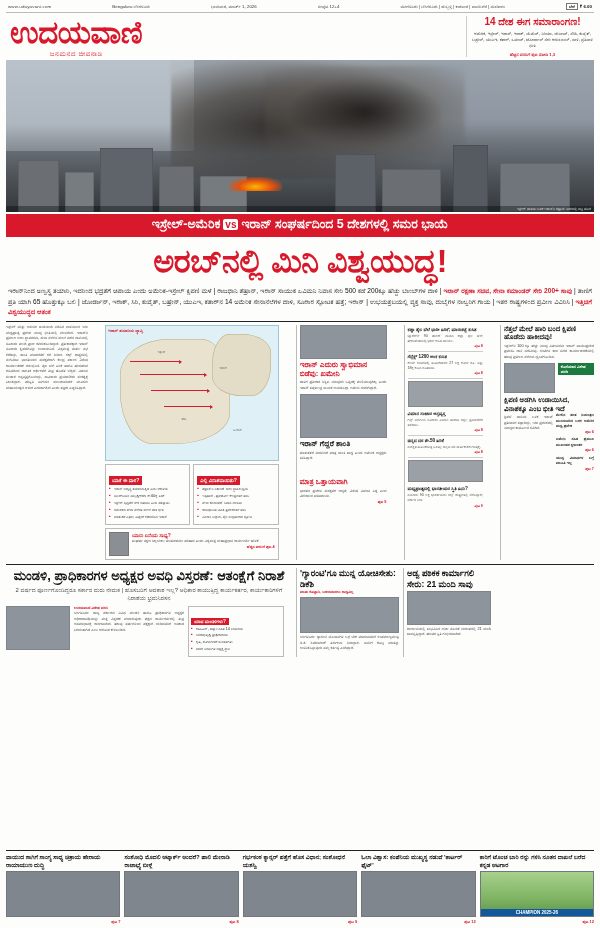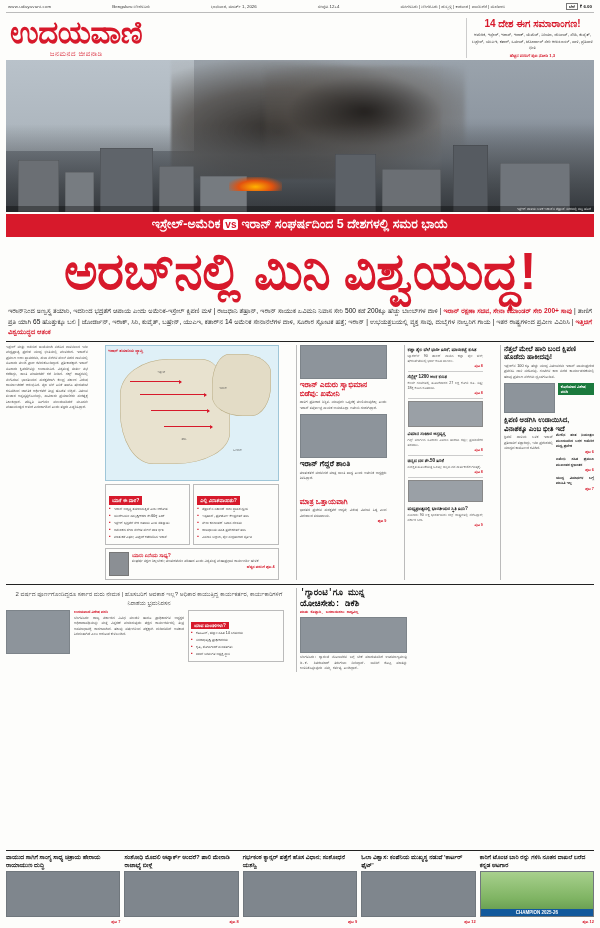--- a/index.html
+++ b/index.html
@@ -35,21 +35,21 @@
     display: inline-block;
     border: 0.5px solid #777;
     padding: 0 2px;
     margin-right: 2px;
     font-size: 4px;
   }
 
   
   .masthead {
     display: flex;
-    align-items: flex-end;
+    align-items: center;
     justify-content: space-between;
     padding: 2px 0 0 0;
   }
   .logo-wrap { padding-left: 4px; padding-top: 2px; }
   .logo {
     font-family: "Liberation Sans", sans-serif;
     font-size: 31px;
     font-weight: bold;
     color: #d7192b;
     letter-spacing: -0.5px;
@@ -147,21 +147,21 @@
     display:inline-block;
     background:#fff; color:#d7192b;
     border-radius: 2px; padding: 0 2px; margin: 0 3px;
     font-size: 10px;
   }
 
   
   .mainhead {
     text-align: center;
     color: #d7192b;
-    font-size: 51px;
+    font-size: 32px;
     font-weight: bold;
     line-height: 1.05;
     padding: 8px 0 6px 0;
     letter-spacing: -0.5px;
   }
 
   
   .lead {
     font-size: 6.6px;
     line-height: 1.55;
@@ -255,21 +255,21 @@
     display:inline-block; background:#1b7a3d; color:#fff; font-size:4px;
     padding:1px 3px; font-weight:bold;
   }
 
   
   .band {
     margin-top:4px; border-top:1.5px solid #222; padding-top:3px;
     display:flex; gap:4px;
   }
   .b1 { width:286px; }
-  .b2 { width:111px;font-family:Liberation Mono, monospace; }
+  .b2 { width:103px; }
   .b3 { width:88px; }
   .b4 { width:84px; }
 
   .bighead { font-size:13px; font-weight:bold; color:#111; line-height:1.18; text-align:center; }
   .subhead { font-size:6px; color:#444; text-align:center; margin-top:2px; line-height:1.4;}
   .medhead { font-size:8.5px; font-weight:bold; color:#111; line-height:1.2; }
 
   .photo { background:#8d949b; border:0.5px solid #7d848a; }
 
   
@@ -452,20 +452,21 @@
           <div class="sm2" style="font-weight:bold;margin-top:2px">ಯುದ್ಧ ವಿಮಾನಗಳ ಬಗ್ಗೆ ಮಾಹಿತಿ ಇಲ್ಲ</div>
           <div class="sm2" style="color:#d7192b;text-align:right;font-weight:bold">ಪುಟ 7</div>
         </div>
       </div>
     </div>
   </div>
 
   <div class="band">
 
     <div class="b1">
+      <div class="bighead">ಮಂಡಳಿ, ಪ್ರಾಧಿಕಾರಗಳ ಅಧ್ಯಕ್ಷರ ಅವಧಿ ವಿಸ್ತರಣೆ: ಆತಂಕ್ಷೆಗೆ ನಿರಾಶೆ</div>
       <div class="subhead">2 ವರ್ಷದ ಪೂರ್ಣಗೊಂಡಿದ್ದರೂ ಸರ್ಕಾರ ಮರು ನೇಮಕ | ಹೊಸಬರಿಗೆ ಅವಕಾಶ ಇಲ್ಲ? ಅಧಿಕಾರ ಕಾಯುತ್ತಿದ್ದ ಕಾರ್ಯಕರ್ತರ, ಕಾರ್ಯಕಾರಿಗಳಿಗೆ ನಿರಾಶೆಯ ಭ್ರಮನಿರಸನ</div>
       <div style="display:flex;gap:4px;margin-top:3px">
         <div style="width:64px">
           <div class="photo" style="height:44px"></div>
         </div>
         <div style="width:110px">
           <div class="sm2" style="color:#d7192b;font-weight:bold">ಉದಯವಾಣಿ ವಿಶೇಷ ವರದಿ</div>
           <div class="sm2">ಬೆಂಗಳೂರು: ರಾಜ್ಯ ಸರ್ಕಾರದ ವಿವಿಧ ಮಂಡಳಿ ಹಾಗೂ ಪ್ರಾಧಿಕಾರಗಳ ಅಧ್ಯಕ್ಷರ ಅಧಿಕಾರಾವಧಿಯನ್ನು ಮತ್ತೆ ವಿಸ್ತರಣೆ ಮಾಡಿರುವುದು ಪಕ್ಷದ ಕಾರ್ಯಕರ್ತರಲ್ಲಿ ತೀವ್ರ ಅಸಮಾಧಾನಕ್ಕೆ ಕಾರಣವಾಗಿದೆ. ಹಲವು ವರ್ಷಗಳಿಂದ ಪಕ್ಷಕ್ಕಾಗಿ ದುಡಿದವರಿಗೆ ಅವಕಾಶ ಸಿಗದಂತಾಗಿದೆ ಎಂಬ ಆರೋಪ ಕೇಳಿಬಂದಿದೆ.</div>
         </div>
         <div style="width:96px;border:0.5px solid #bbb;padding:2px">
@@ -478,20 +479,25 @@
       </div>
     </div>
 
     <div class="b2 vrule" style="padding-left:3px">
       <div class="medhead">'ಗ್ಯಾರಂಟಿ'ಗೂ ಮುನ್ನ ಯೋಚಿಸೇತು: ಡಿಕೆಶಿ</div>
       <div class="sm2" style="color:#d7192b;font-weight:bold;margin-top:1px">ಮಾತು ಕೊಟ್ಟಾದಿ, ಬದಲಾಯಿಸಲು ಸಾಧ್ಯವಿಲ್ಲ</div>
       <div class="photo" style="height:36px;margin-top:2px"></div>
       <div class="sm2" style="margin-top:2px">ಬೆಂಗಳೂರು: ಗ್ಯಾರಂಟಿ ಯೋಜನೆಗಳ ಬಗ್ಗೆ ಟೀಕೆ ಮಾಡುವವರಿಗೆ ಉಪಮುಖ್ಯಮಂತ್ರಿ ಡಿ.ಕೆ. ಶಿವಕುಮಾರ್ ತಿರುಗೇಟು ನೀಡಿದ್ದಾರೆ. ಜನರಿಗೆ ಕೊಟ್ಟ ಮಾತನ್ನು ಉಳಿಸಿಕೊಳ್ಳುವುದು ನಮ್ಮ ಕರ್ತವ್ಯ ಎಂದಿದ್ದಾರೆ.</div>
     </div>
 
+    <div class="b3 vrule" style="padding-left:3px">
+      <div class="medhead">ಅಡ್ವ ಪಠಿಕಕ ಕಾರ್ಮಾಗಲಿ ಸೇರು: 21 ಮಂದಿ ಸಾವು</div>
+      <div class="photo" style="height:34px;margin-top:2px"></div>
+      <div class="sm2" style="margin-top:2px">ಕಾರ್ಖಾನೆಯಲ್ಲಿ ಸಂಭವಿಸಿದ ಅನಿಲ ಸೋರಿಕೆ ದುರಂತದಲ್ಲಿ 21 ಮಂದಿ ಸಾವನ್ನಪ್ಪಿದ್ದಾರೆ. ಹಲವರ ಸ್ಥಿತಿ ಗಂಭೀರವಾಗಿದೆ.</div>
+    </div>
 
   </div>
 
   <div class="bottom">
     <div class="bcell">
       <div class="bt">ವಾಯುದ ಸಾಗಿಗೆ ಸಾಂಗ್ಯ ಸಾಧ್ಯ ಚಿತ್ರಾಯ ಹೇರಾಯ ರಾಯಾಯುಣ ದುದ್ಧಿ</div>
       <div class="bimg"></div>
       <div class="bp">ಪುಟ 7</div>
     </div>
     <div class="bcell">

